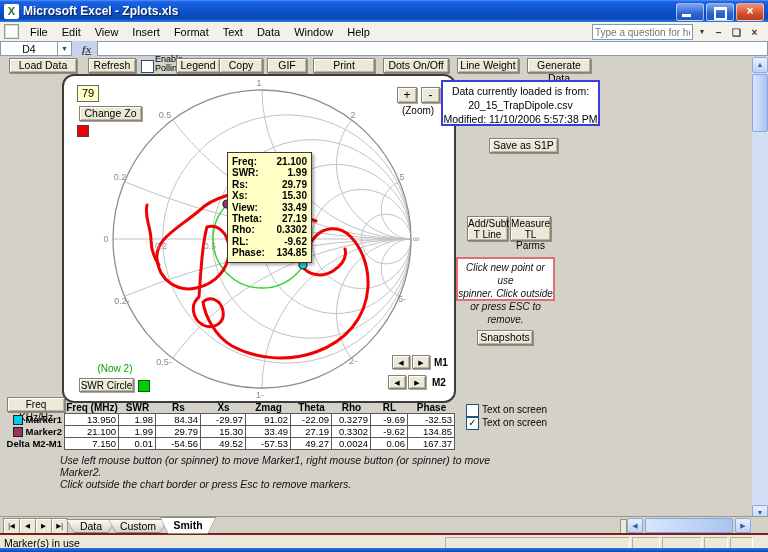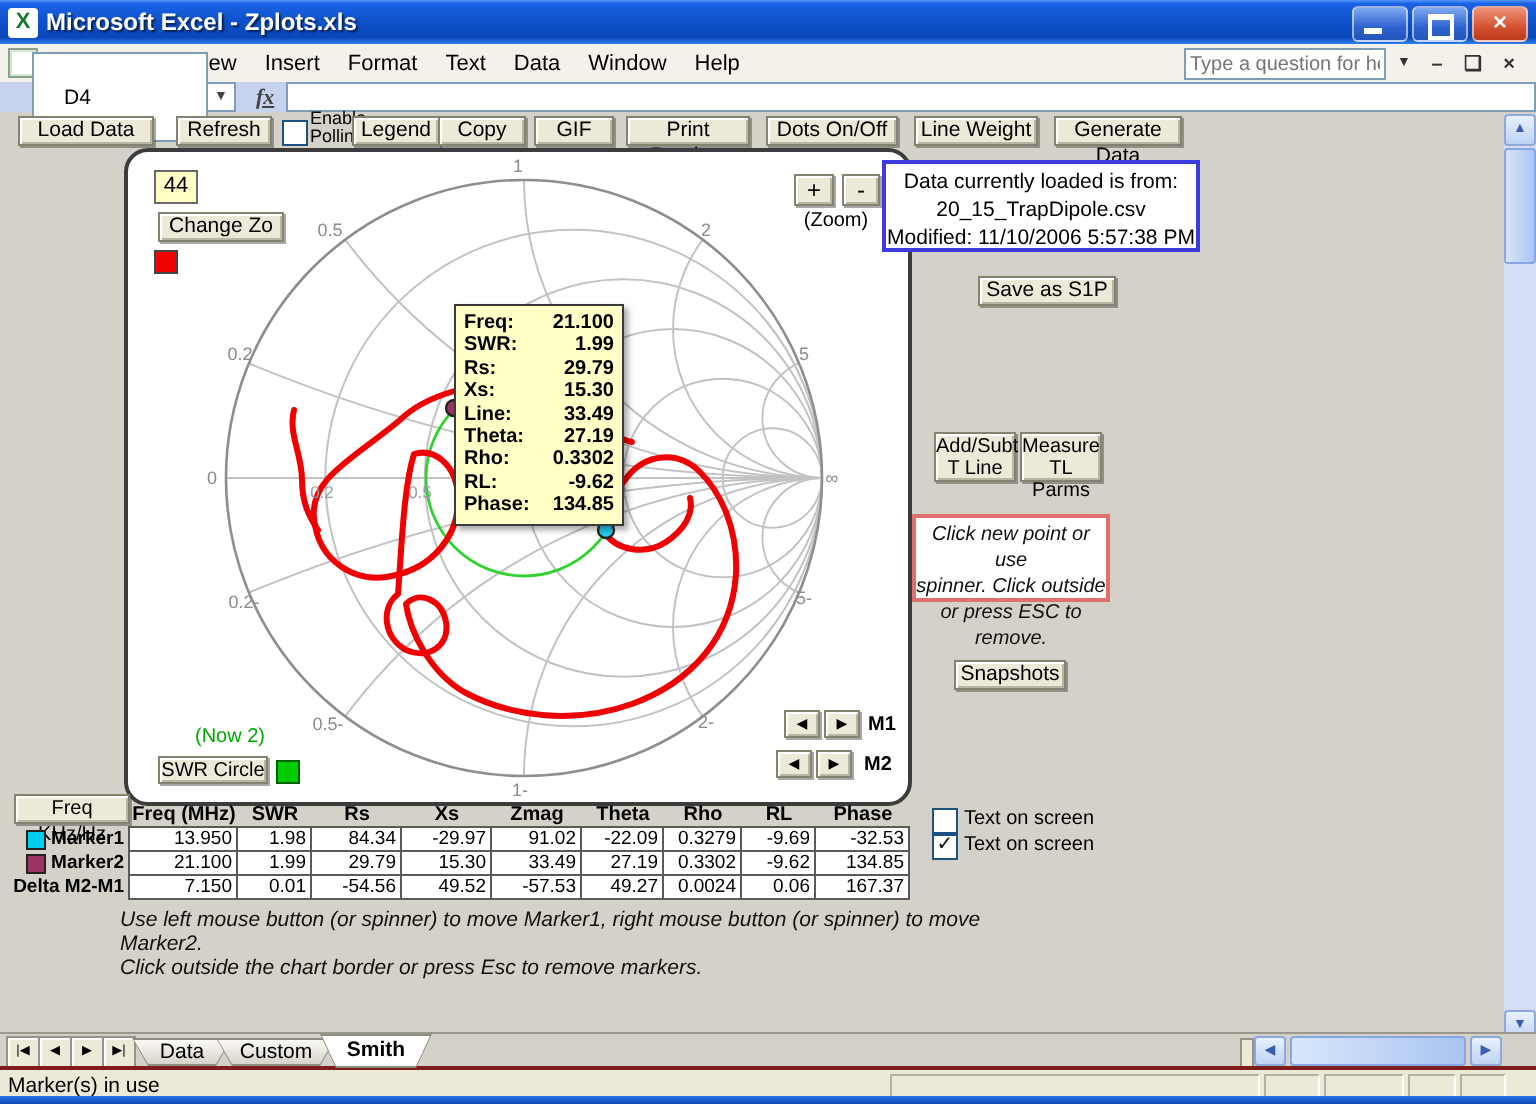--- a/index.html
+++ b/index.html
@@ -27,22 +27,22 @@
   .mi{padding:2px 7px;cursor:pointer;}
   .menu-right{position:absolute;right:6px;top:2px;display:flex;align-items:center;gap:3px;}
   .helpbox{width:95px;height:14px;border:1px solid #7f9db9;font-size:10px;color:#7c7c7c;
     padding:0 2px;background:#fff;font-family:"Liberation Sans",sans-serif;}
   .mini-drop{width:12px;height:16px;font-size:7px;line-height:16px;text-align:center;color:#333;cursor:pointer;}
   .win-glyph{width:15px;height:15px;font-size:10px;line-height:15px;text-align:center;color:#333;
     font-weight:bold;cursor:pointer;}
   
   .formulabar{position:absolute;left:0;top:41px;width:768px;height:15px;background:#c7d3ee;
     display:flex;align-items:center;}
-  .namebox{width:56px;height:13px;margin-left:16px;border:1px solid #7f9db9;background:#fff;
-    font-size:10.5px;text-align:left;padding:15px;font-family:"Liberation Sans",sans-serif;}
+  .namebox{width:56px;height:13px;border:1px solid #7f9db9;background:#fff;
+    font-size:10.5px;text-align:center;padding:0;font-family:"Liberation Sans",sans-serif;}
   .name-drop{width:13px;height:13px;background:#fff;border:1px solid #7f9db9;border-left:none;
     font-size:7px;line-height:13px;text-align:center;color:#444;cursor:pointer;}
   .fx{margin:0 6px 0 10px;font-family:"Liberation Serif",serif;font-style:italic;font-weight:bold;
     font-size:11px;color:#444;text-decoration:underline;}
   .formulafield{flex:1;height:13px;border:1px solid #7f9db9;background:#fff;margin-right:0;}
   
   .btn{position:absolute;background:#ece9d8;border:1px solid #85836f;
     box-shadow:inset 1px 1px 0 #ffffff,inset -1px -1px 0 #b9b5a3,1px 1px 0 rgba(60,60,60,.45);
     font-size:10.5px;text-align:center;line-height:13px;cursor:pointer;color:#000;
     font-family:"Liberation Sans",sans-serif;padding:0;}
@@ -209,21 +209,21 @@
         <text x="58" y="228" text-anchor="middle" font-size="9" fill="#8a8a8a" font-family="&quot;Liberation Sans&quot;,sans-serif">0.2-</text>
         <text x="338" y="226" text-anchor="middle" font-size="9" fill="#8a8a8a" font-family="&quot;Liberation Sans&quot;,sans-serif">5-</text>
         <text x="100" y="289" text-anchor="middle" font-size="9" fill="#8a8a8a" font-family="&quot;Liberation Sans&quot;,sans-serif">0.5-</text>
         <text x="289" y="288" text-anchor="middle" font-size="9" fill="#8a8a8a" font-family="&quot;Liberation Sans&quot;,sans-serif">2-</text>
         <text x="196" y="322" text-anchor="middle" font-size="9" fill="#8a8a8a" font-family="&quot;Liberation Sans&quot;,sans-serif">1-</text>
         <text x="97" y="173" text-anchor="middle" font-size="8.5" fill="#9a9a9a" font-family="&quot;Liberation Sans&quot;,sans-serif">0.2</text>
         <text x="146" y="173" text-anchor="middle" font-size="8.5" fill="#9a9a9a" font-family="&quot;Liberation Sans&quot;,sans-serif">0.5</text>
         <text x="247" y="173" text-anchor="middle" font-size="8.5" fill="#9a9a9a" font-family="&quot;Liberation Sans&quot;,sans-serif">2</text>
       </svg>
 
-    <span class="zo-box">44</span>
+    <span class="zo-box">79</span>
     <button class="btn" style="left:15px;top:30px;width:63px;height:15px;">Change Zo</button>
     <span class="sq" style="left: 13px; top: 49px; background: rgb(240, 0, 0);"></span>
 
     <button class="btn" style="left:333px;top:11px;width:20px;height:16px;font-size:12px;">+</button>
     <button class="btn" style="left:357px;top:11px;width:19px;height:16px;font-size:12px;">-</button>
     <span class="zoom-caption">(Zoom)</span>
 
     <div class="tooltip">
       <div class="trow">
           <span>Freq:</span>
@@ -235,21 +235,21 @@
         </div>
       <div class="trow">
           <span>Rs:</span>
           <span>29.79</span>
         </div>
       <div class="trow">
           <span>Xs:</span>
           <span>15.30</span>
         </div>
       <div class="trow">
-          <span>Line:</span>
+          <span>View:</span>
           <span>33.49</span>
         </div>
       <div class="trow">
           <span>Theta:</span>
           <span>27.19</span>
         </div>
       <div class="trow">
           <span>Rho:</span>
           <span>0.3302</span>
         </div>

